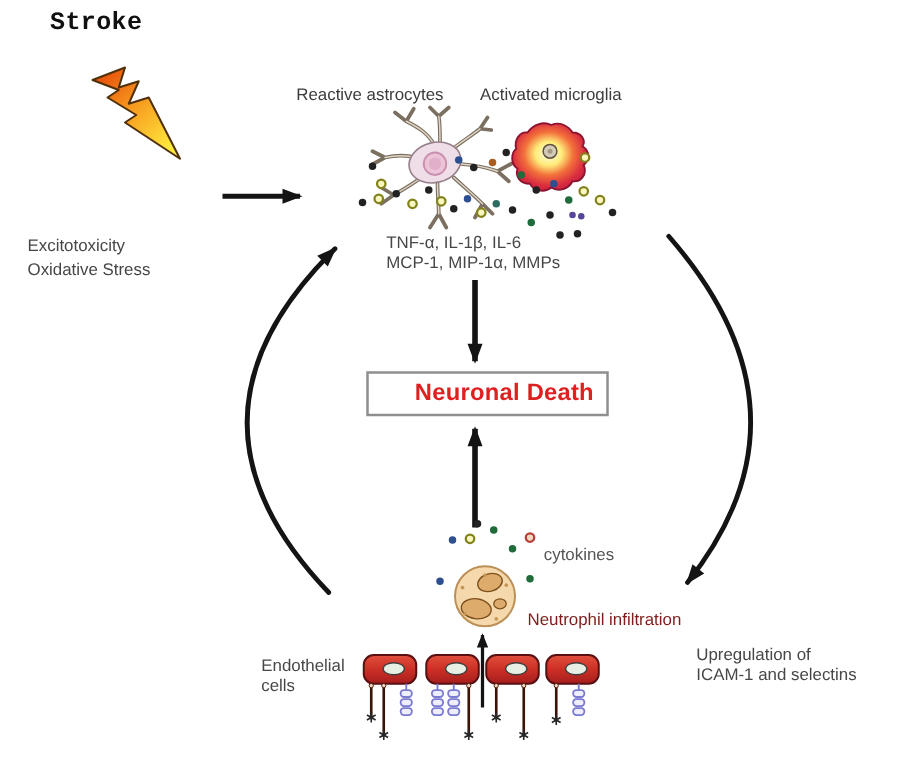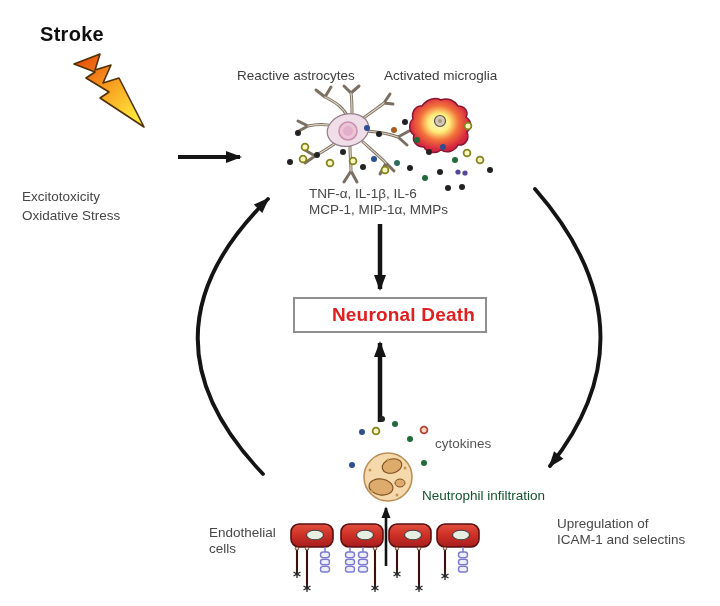--- a/index.html
+++ b/index.html
@@ -2,27 +2,27 @@
 <html><head>
 <meta charset="utf-8">
 <style>
   html,body{margin:0;padding:0;background:#ffffff;}
   .stage{
     position:relative;width:720px;height:606px;background:#ffffff;overflow:hidden;
     font-family:"Liberation Sans","DejaVu Sans",sans-serif;color:#3c3c3c;
   }
   .stage svg{position:absolute;left:0;top:0;}
   .lbl{position:absolute;white-space:pre;font-size:13.5px;line-height:16px;color:#3c3c3c;}
-  .title{position:absolute;left:40px;top:23px;font-size:20px;font-weight:bold;color:#101010;letter-spacing:.3px;}
+  .title{position:absolute;left:40px;top:7px;font-size:20px;font-weight:bold;color:#101010;letter-spacing:.3px;font-family:Liberation Mono, monospace;}
   .excito{left:22px;top:145px;line-height:19px;color:#464646;margin-top:42px;}
   .astro-lbl{left:237px;top:68px;}
   .micro-lbl{left:384px;top:68px;}
   .cytokine-list{left:309px;top:186px;line-height:15.5px;color:#474747;}
   .cytokines-lbl{left:435px;top:436px;color:#555;}
-  .neutro-lbl{left:422px;top:488px;color:#14532d;}
+  .neutro-lbl{left:422px;top:488px;color:#7f1d1d;}
   .endo-lbl{left:209px;top:525px;color:#474747;}
   .upreg-lbl{left:557px;top:516px;color:#474747;}
   .nd-box{
     position:absolute;left:293px;top:297px;width:194px;height:36px;box-sizing:border-box;
     border:2px solid #8f8f8f;background:#ffffff;text-align:center;line-height:32px;
     font-size:19px;font-weight:bold;color:#e02020;letter-spacing:.2px;padding-left:27px;
   }
 </style>
 </head>
 <body>

